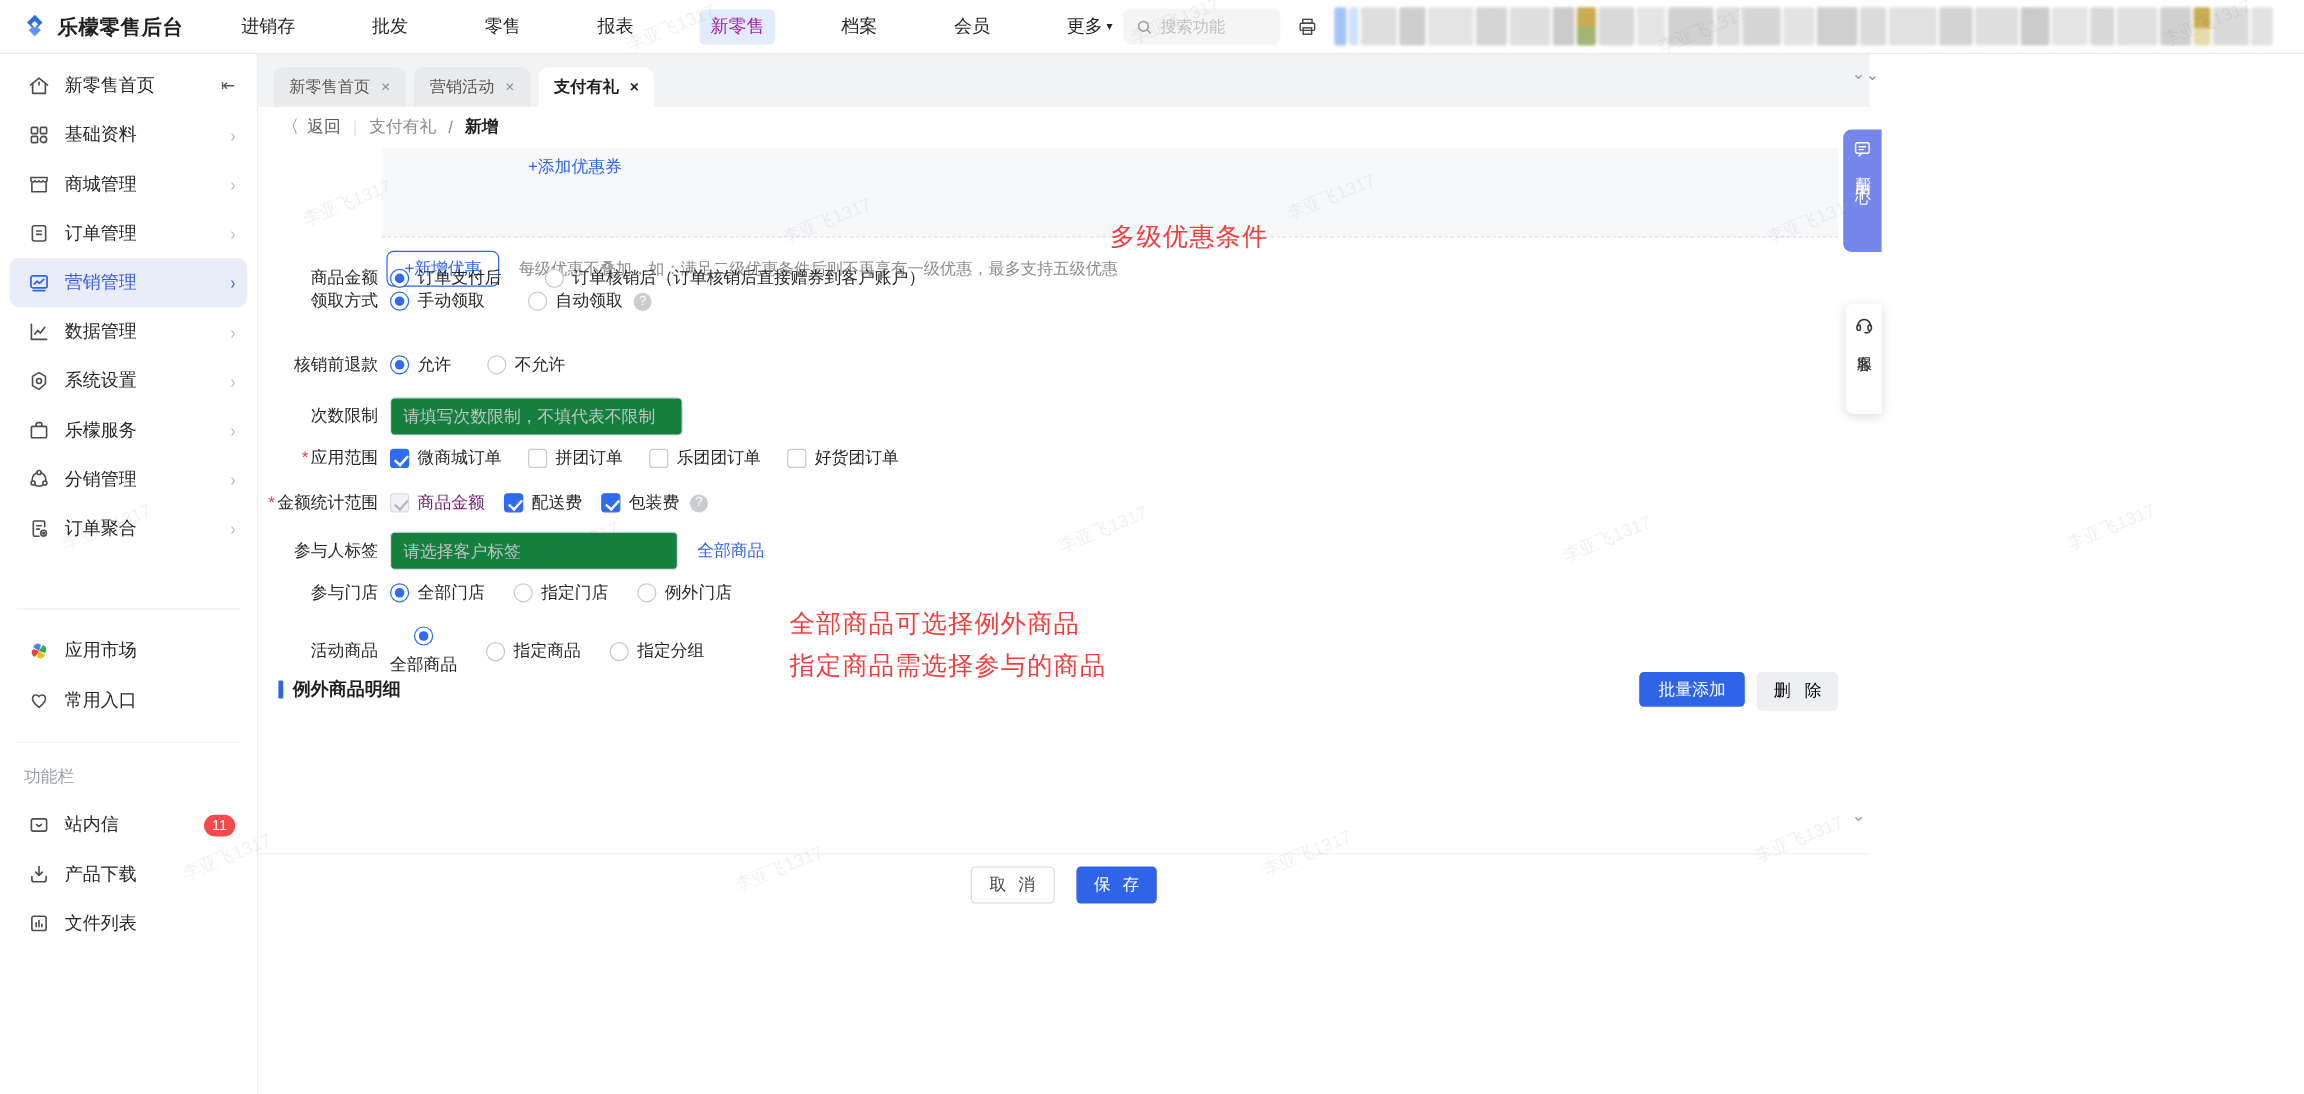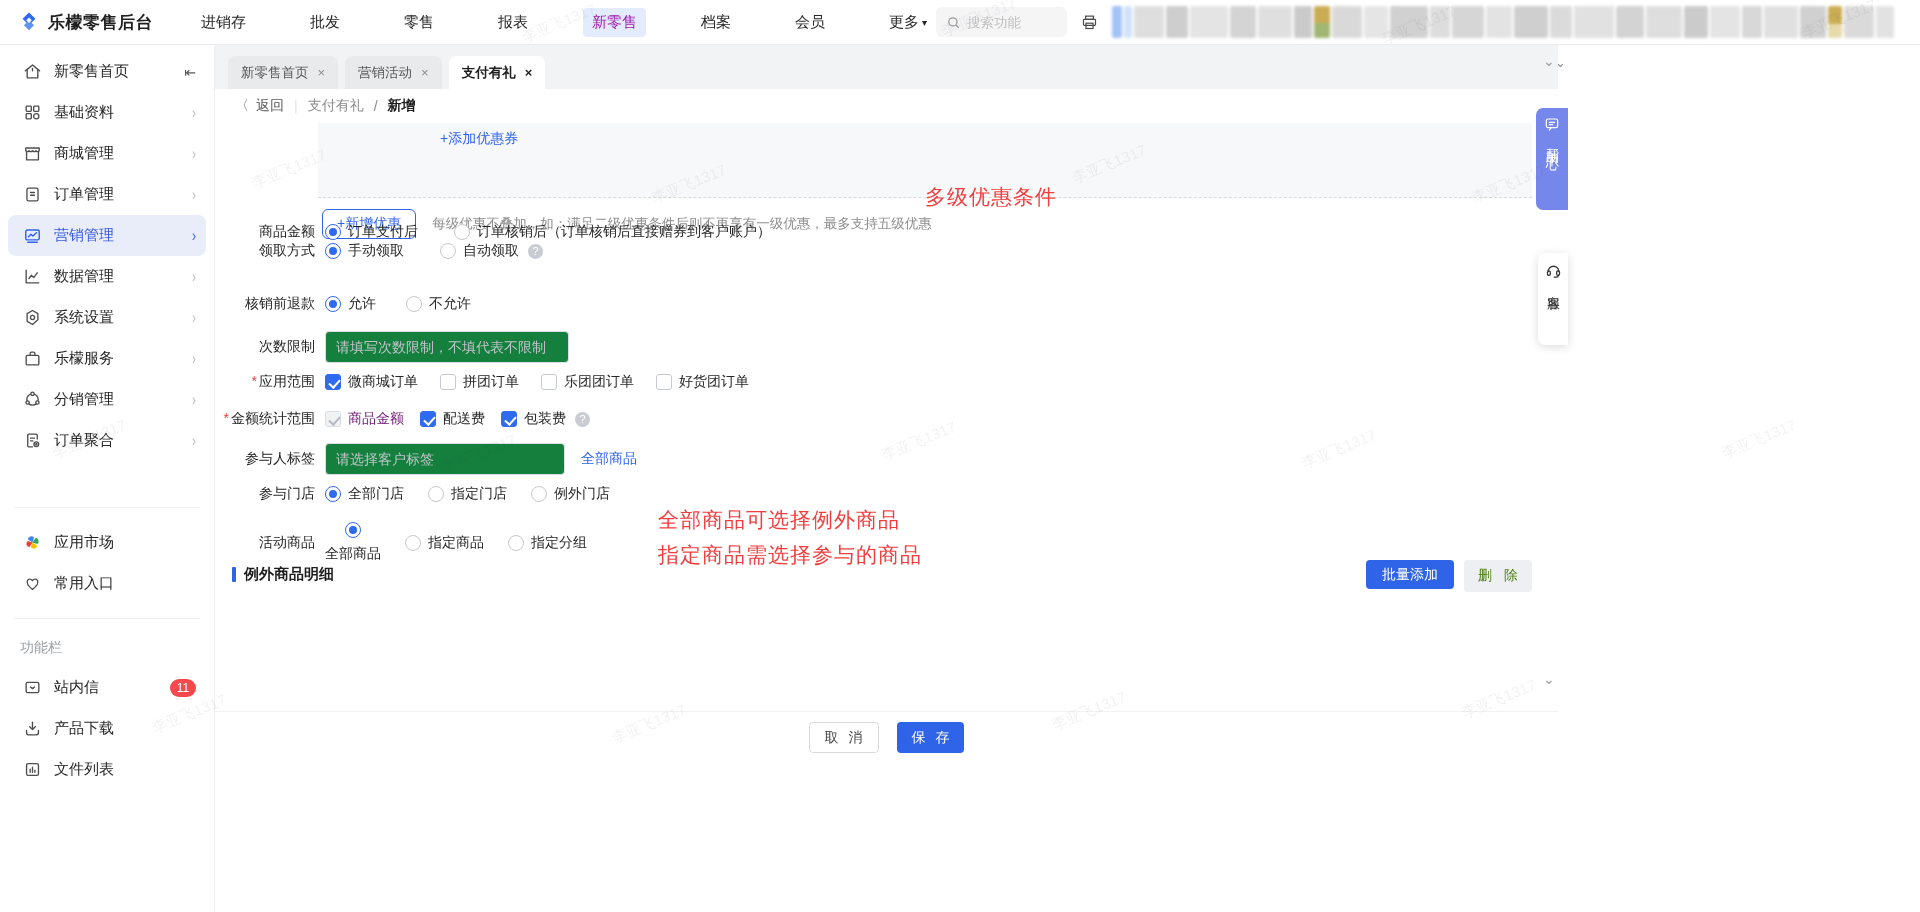--- a/index.html
+++ b/index.html
@@ -98,21 +98,21 @@
     color:#262626; outline:none; background:#15803d; }
   .tinput::placeholder { color:#bfc3ca; }
   .link-blue { color:#2f64e8; cursor:pointer; white-space:nowrap; }
 
   .sec-title { position:absolute; left:17px; top:442px; display:flex; align-items:center; gap:8px;
     font-size:15px; font-weight:700; color:#1f1f1f; }
   .sec-title::before { content:""; width:4px; height:15px; background:#2f64e8; border-radius:1px; }
   .sec-actions { position:absolute; right:26px; top:437px; display:flex; gap:10px; }
   .btn-primary { height:29px; padding:0 16px; background:#2f64e8; color:#fff; border:none; border-radius:4px;
     font-size:14px; display:flex; align-items:center; cursor:pointer; white-space:nowrap; }
-  .btn-muted { height:29px; padding:16px 14px; background:#edeff3; color:#4d7c0f; border:none; border-radius:4px;
+  .btn-muted { height:29px; padding:16px 14px; background:#edeff3; color:#000000; border:none; border-radius:4px;
     font-size:14px; display:flex; align-items:center; letter-spacing:4px; padding-right:10px; cursor:default; white-space:nowrap; }
 
   .hbar { position:absolute; left:17px; top:482px; width:1300px; height:29px; background:#f5f6f8; border-radius:2px; }
   .hcell { position:absolute; top:0; height:29px; display:flex; align-items:center; font-size:13.5px;
     font-weight:700; color:#1f1f1f; white-space:nowrap; }
   .hsep { position:absolute; top:7px; width:1px; height:15px; background:#e1e3e6; }
   .hcheck { position:absolute; left:8px; top:6px; }
 
   .pfooter { position:absolute; left:0; top:588px; width:1343px; height:52px; background:#fff;
     border-top:1px solid #f2f2f2; display:flex; align-items:center; justify-content:center; gap:18px; }

